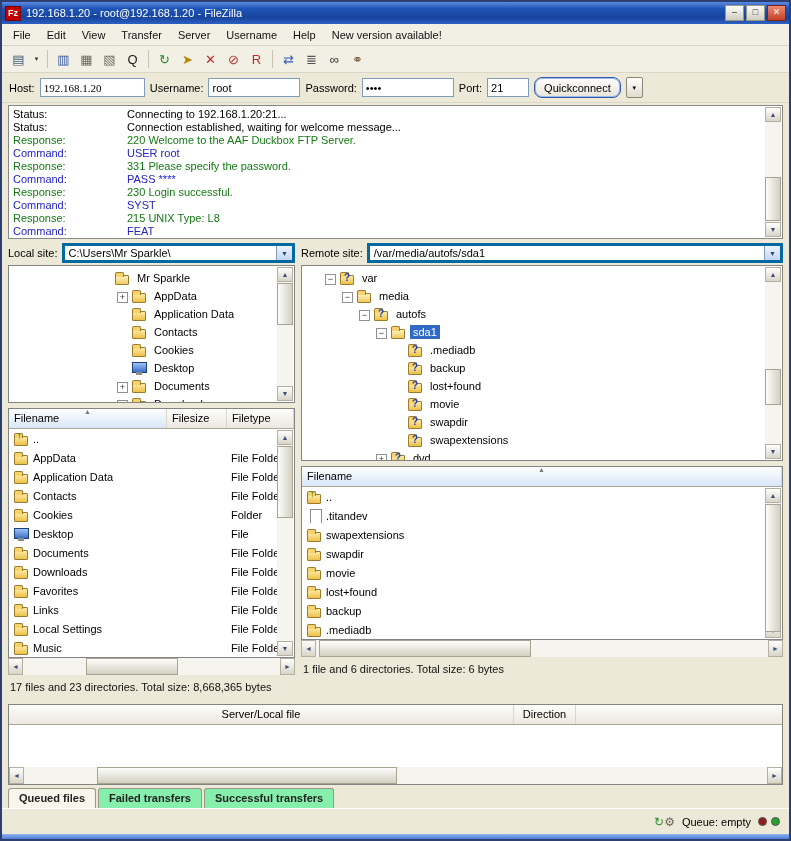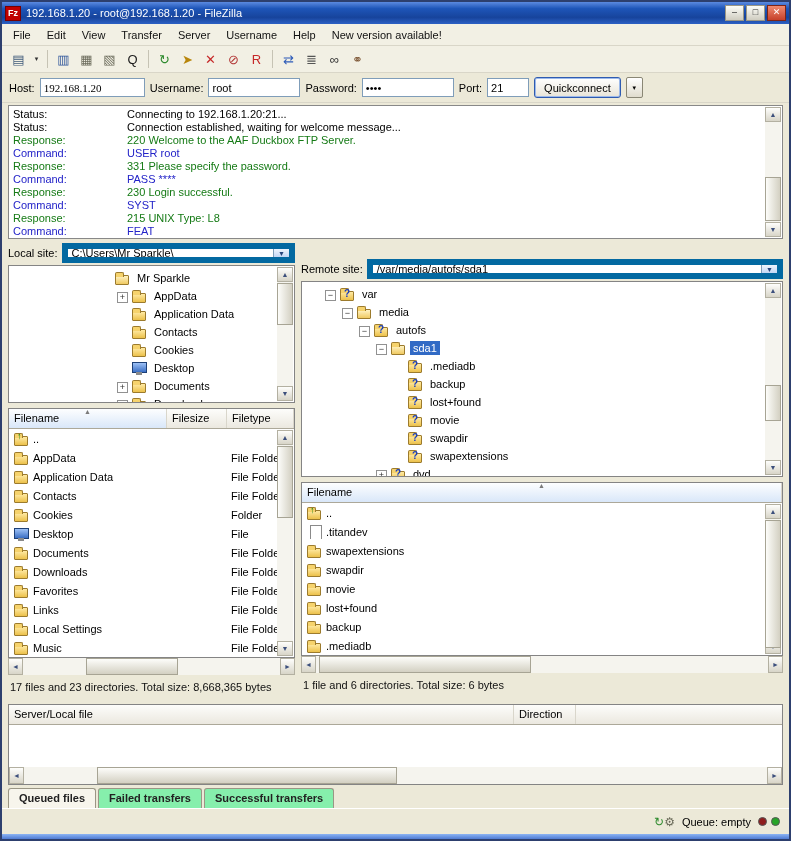--- a/index.html
+++ b/index.html
@@ -30,21 +30,21 @@
   .tb-drop { width: 13px; height: 23px; border: none; background: transparent; font-size: 7px; color: #333; }
   .tb-drop::after { content: "▾"; }
   .tb-sep { width: 1px; height: 18px; background: #c6c3b4; margin: 0 4px; flex: none; }
 
   
   .quickbar { height: 30px; flex: none; display: flex; align-items: center; gap: 5px; padding: 0 7px;
               background: #ece9d8; border-bottom: 1px solid #d9d6c8; }
   .qc-input { height: 19px; border: 1px solid #7f9db9; background: #fff; padding: 1px 3px;
               font-family: "Liberation Sans", sans-serif; font-size: 11px; }
   .qc-input.host { width: 105px; font-family: Liberation Serif, serif; } .qc-input.user { width: 92px; } .qc-input.pass { width: 92px; } .qc-input.port { width: 42px; }
-  .qc-btn { height: 21px; border: 1px solid #2f5bb0; border-radius: 3px; background: linear-gradient(#ffffff,#e8e4d8);
+  .qc-btn { height: 21px; border: 1px solid #2f5bb0; border-radius: 8px; background: linear-gradient(#ffffff,#e8e4d8);
             padding: 0 9px; font-family: "Liberation Sans", sans-serif; font-size: 11px;
             box-shadow: 0 0 0 1px #9cb9ea inset; }
   .qc-drop { width: 17px; height: 21px; border: 1px solid #8a8775; border-radius: 2px;
              background: linear-gradient(#ffffff,#e0dccd); font-size: 7px; }
   .qc-drop::after { content: "▾"; }
 
   
   .logpane { height: 134px; flex: none; margin: 2px 6px 2px 6px; background: #fff; border: 1px solid #888;
              position: relative; overflow: hidden; padding: 2px 20px 0 4px; }
   .logline { height: 13px; line-height: 13px; display: flex; white-space: nowrap; }
@@ -74,23 +74,23 @@
   .vs-locallist .sb-thumb  { top: 16px; height: 72px; }
   .vs-remotelist .sb-thumb { top: 16px; height: 128px; }
   .hs-local .sb-thumb  { left: 78px; width: 92px; }
   .hs-remote .sb-thumb { left: 18px; width: 212px; }
   .hs-queue .sb-thumb  { left: 88px; width: 300px; }
 
   
   .main { height: 463px; flex: none; display: flex; padding: 0 6px; }
   .left-col { width: 287px; flex: none; display: flex; flex-direction: column; }
   .vsplitter { width: 6px; flex: none; }
-  .right-col { flex: 1; display: flex; flex-direction: column; min-width: 0; margin-top: 16px; }
+  .right-col { flex: 1; display: flex; flex-direction: column; min-width: 0; }
   .sitebar { height: 24px; flex: none; display: flex; align-items: center; gap: 4px; }
-  .combo { flex: 1; height: 20px; border: 6px solid #0369a1; background: #fff; display: flex;
+  .combo { flex: 1; height: 20px; border: 3px solid #0369a1; background: #fff; display: flex;
            align-items: center; padding-left: 4px; overflow: hidden; white-space: nowrap; }
   .combo-arrow { width: 16px; height: 100%; margin-left: auto; flex: none; border-left: 1px solid #7f9db9;
                  background: linear-gradient(#eef4fd,#c3d6f4); display: flex; align-items: center;
                  justify-content: center; font-size: 7px; color: #27457c; }
   .combo-arrow::after { content: "▼"; }
   .hsplitter { height: 5px; flex: none; }
 
   .tree-pane { background: #fff; border: 1px solid #848484; position: relative; overflow: hidden;
                padding: 1px 18px 0 0; }
   .tree-pane.local { height: 138px; } .tree-pane.remote { height: 196px; }
@@ -131,21 +131,21 @@
   .lrow { height: 19px; display: flex; align-items: center; }
   .lcell { padding: 0 4px; white-space: nowrap; overflow: hidden; display: flex; align-items: center; }
   .left-col .c0 { width: 158px; flex: none; } .left-col .c1 { width: 60px; flex: none; } .left-col .c2 { flex: 1; }
   .right-col .c0 { flex: 1; }
   .status-line { height: 24px; flex: none; display: flex; align-items: center; padding: 0 2px; color: #111; }
 
   
   .queue-pane { flex: none; margin: 0 6px; border: 1px solid #848484; background: #fff;
                 display: flex; flex-direction: column; }
   .queue-header { height: 20px; flex: none; display: flex; background: linear-gradient(#fdfdfb,#ebe8df);
-                  border-bottom: 1px solid #aca899; }
+                  border-bottom: 1px solid #aca899; text-align: center; }
   .q0 { width: 505px; flex: none; } .q1 { width: 62px; flex: none; } .q2 { flex: 1; border-right: none; }
   .queue-body { height: 42px; flex: none; }
 
   
   .tabs { height: 23px; flex: none; display: flex; align-items: flex-end; gap: 2px; padding: 2px 6px 0; }
   .tab { padding: 3px 10px 4px; border: 1px solid #9a9685; border-bottom: none; border-radius: 3px 3px 0 0;
          background: #86efac; color: #222; font-weight: bold; }
   .tab.active { background: #f7f5ec; font-weight: bold; }
 
   

